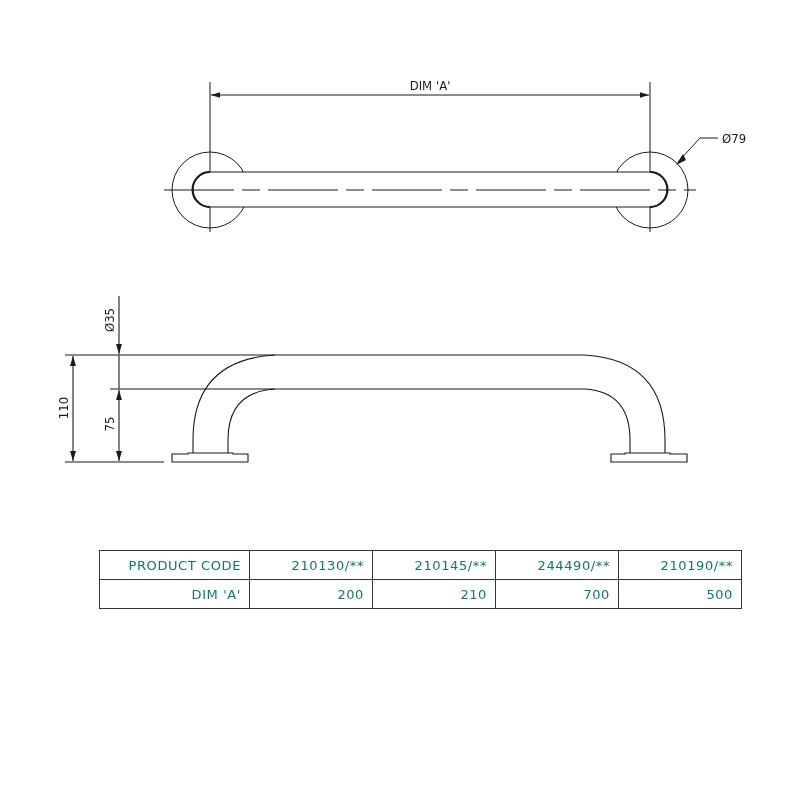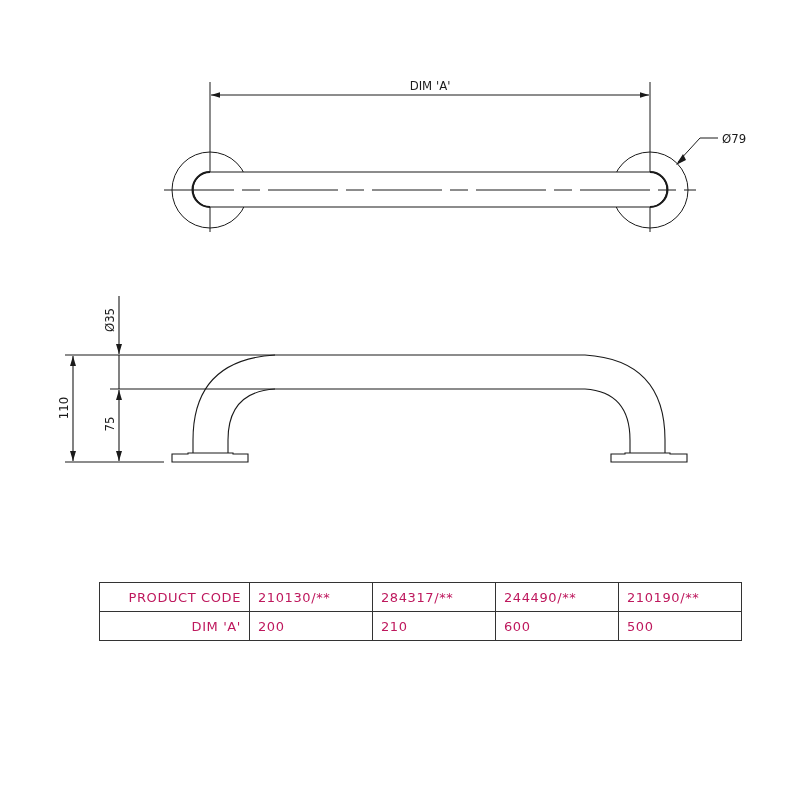--- a/index.html
+++ b/index.html
@@ -2,28 +2,27 @@
 <html><head>
   <meta charset="utf-8">
   <style>
     html, body { margin: 0; padding: 0; background: #ffffff; }
     body { width: 800px; height: 800px; position: relative; overflow: hidden; font-family: "DejaVu Sans", sans-serif; }
     svg.drawing { position: absolute; left: 0; top: 0; }
     .lbl { font-family: "DejaVu Sans Condensed", "DejaVu Sans", sans-serif; font-size: 13px; fill: #1a1a1a; }
     table.spec {
       position: absolute; left: 99px; top: 550px;
       border-collapse: collapse;
-      font-family: "DejaVu Sans", sans-serif; font-size: 13px; color: #be185d;
+      font-family: "DejaVu Sans", sans-serif; font-size: 13px; color: #0f766e;
       letter-spacing: 0.6px;
-      margin-top: 32px;
     }
     table.spec td {
       border: 1.4px solid #333;
       height: 28px; padding: 0 8px;
-      text-align: left;
+      text-align: right;
     }
     table.spec td.head { text-align: right; width: 133px; }
     table.spec td.val { width: 106px; }
   </style>
 </head>
 <body>
 
 <svg class="drawing" width="800" height="800" viewBox="0 0 800 800">
   <defs>
     <marker id="arr" viewBox="0 0 10 10" refX="10" refY="5" markerWidth="9" markerHeight="9" orient="auto-start-reverse">
@@ -75,25 +74,25 @@
   <text class="lbl" transform="translate(68,408) rotate(-90)" text-anchor="middle">110</text>
   <text class="lbl" transform="translate(114,424) rotate(-90)" text-anchor="middle">75</text>
   <text class="lbl" transform="translate(114,320) rotate(-90)" text-anchor="middle">Ø35</text>
 </svg>
 
 <table class="spec">
   <tbody>
       <tr>
     <td class="head">PRODUCT CODE</td>
     <td class="val">210130/**</td>
-    <td class="val">284317/**</td>
+    <td class="val">210145/**</td>
     <td class="val">244490/**</td>
     <td class="val">210190/**</td>
   </tr>
   <tr>
     <td class="head">DIM 'A'</td>
     <td class="val">200</td>
     <td class="val">210</td>
-    <td class="val">600</td>
+    <td class="val">700</td>
     <td class="val">500</td>
   </tr>
 </tbody>
   </table>
 
 </body></html>

